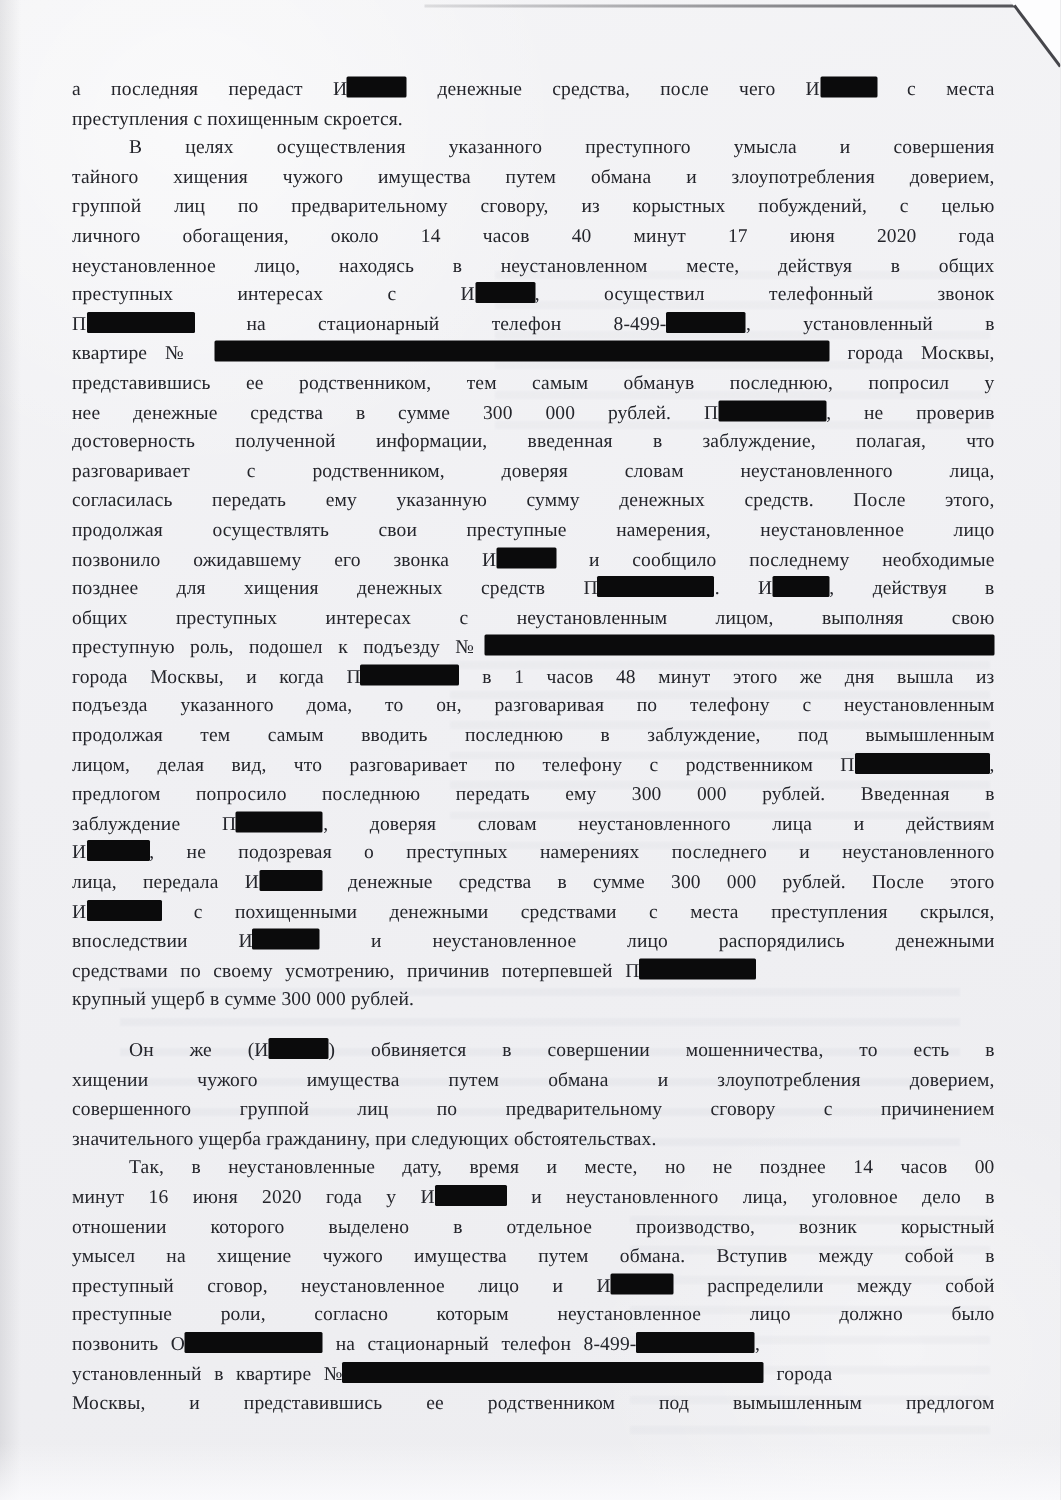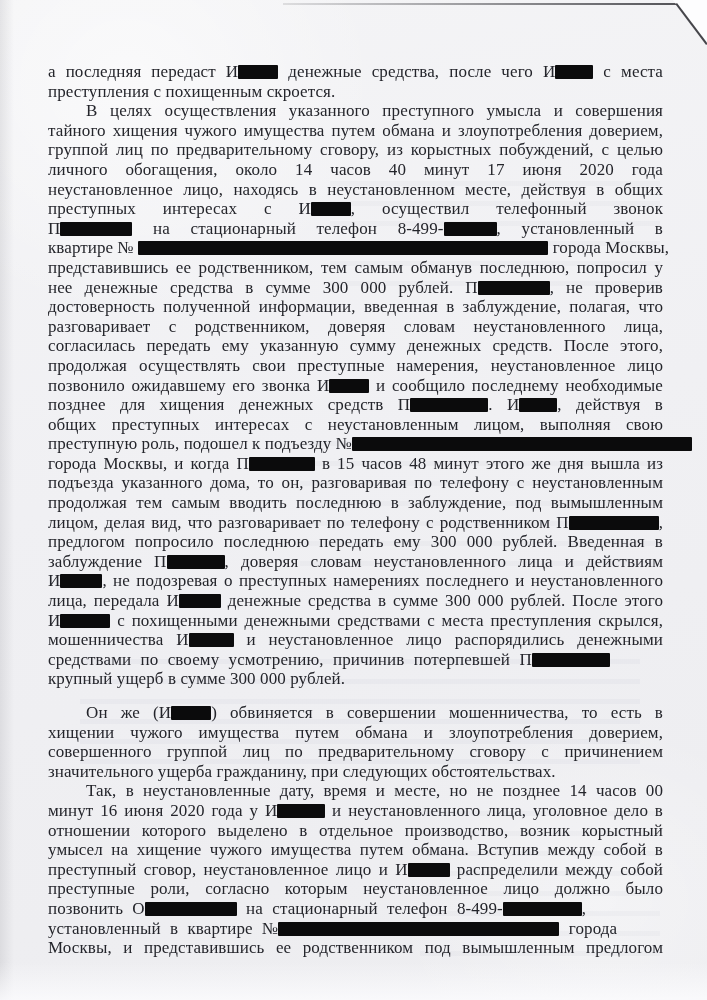--- a/index.html
+++ b/index.html
@@ -47,22 +47,22 @@
       transparent 0px, transparent 11px,
       rgba(96,108,138,.07) 11px, rgba(96,108,138,.07) 16px,
       transparent 16px, transparent 20px);
   }
   .ghost.g1{left:330px;top:170px;width:330px;height:120px;}
   .ghost.g2{left:300px;top:430px;width:360px;height:150px;}
   .ghost.g3{left:80px; top:648px;width:560px;height:120px;opacity:.65;}
   .ghost.g4{left:420px;top:800px;width:240px;height:160px;}
 
   .textblock{
-    position:absolute;left:48px;top:62px;width:615px;
-    font-size:17px;line-height:19.6px;
+    position:absolute;left:48px;top:49px;width:615px;
+    font-size:13px;line-height:19.6px;
     letter-spacing:.1px;
   }
   .para{margin:0;padding:0;}
   .line{
     height:19.6px;white-space:nowrap;
     text-align:justify;
   }
   .line.just{text-align-last:justify;-moz-text-align-last:justify;}
   .line.ind{padding-left:38px;}
   .line.loose{word-spacing:5px;}
@@ -98,30 +98,30 @@
         <div class="line just"><span>представившись ее родственником, тем самым обманув последнюю, попросил у</span></div>
         <div class="line just"><span>нее денежные средства в сумме 300 000 рублей. П</span><span class="redact" style="width: 72px; background: rgb(11, 11, 12);"></span><span>, не проверив</span></div>
         <div class="line just"><span>достоверность полученной информации, введенная в заблуждение, полагая, что</span></div>
         <div class="line just"><span>разговаривает с родственником, доверяя словам неустановленного лица,</span></div>
         <div class="line just"><span>согласилась передать ему указанную сумму денежных средств. После этого,</span></div>
         <div class="line just"><span>продолжая осуществлять свои преступные намерения, неустановленное лицо</span></div>
         <div class="line just"><span>позвонило ожидавшему его звонка И</span><span class="redact" style="width: 40px; background: rgb(11, 11, 12);"></span><span> и сообщило последнему необходимые</span></div>
         <div class="line just"><span>позднее для хищения денежных средств П</span><span class="redact" style="width: 78px; background: rgb(11, 11, 12);"></span><span>. И</span><span class="redact" style="width: 38px; background: rgb(11, 11, 12);"></span><span>, действуя в</span></div>
         <div class="line just"><span>общих преступных интересах с неустановленным лицом, выполняя свою</span></div>
         <div class="line just"><span>преступную роль, подошел к подъезду №</span><span class="redact" style="width: 340px; background: rgb(11, 11, 12);"></span></div>
-        <div class="line just"><span>города Москвы, и когда П</span><span class="redact" style="width: 66px; background: rgb(11, 11, 12);"></span><span> в 15 часов 48 минут этого же дня вышла из</span></div>
+        <div class="line just"><span>города Москвы, и когда П</span><span class="redact" style="width: 66px; background: rgb(11, 11, 12);"></span><span> в 1 часов 48 минут этого же дня вышла из</span></div>
         <div class="line just"><span>подъезда указанного дома, то он, разговаривая по телефону с неустановленным</span></div>
         <div class="line just"><span>продолжая тем самым вводить последнюю в заблуждение, под вымышленным</span></div>
         <div class="line just"><span>лицом, делая вид, что разговаривает по телефону с родственником П</span><span class="redact" style="width: 90px; background: rgb(11, 11, 12);"></span><span>,</span></div>
         <div class="line just"><span>предлогом попросило последнюю передать ему 300 000 рублей. Введенная в</span></div>
         <div class="line just"><span>заблуждение П</span><span class="redact" style="width: 58px; background: rgb(11, 11, 12);"></span><span>, доверяя словам неустановленного лица и действиям</span></div>
         <div class="line just"><span>И</span><span class="redact" style="width: 42px; background: rgb(11, 11, 12);"></span><span>, не подозревая о преступных намерениях последнего и неустановленного</span></div>
         <div class="line just"><span>лица, передала И</span><span class="redact" style="width: 42px; background: rgb(11, 11, 12);"></span><span> денежные средства в сумме 300 000 рублей. После этого</span></div>
         <div class="line just"><span>И</span><span class="redact" style="width: 50px; background: rgb(11, 11, 12);"></span><span> с похищенными денежными средствами с места преступления скрылся,</span></div>
-        <div class="line just"><span>мошенничества И</span><span class="redact" style="width: 45px; background: rgb(11, 11, 12);"></span><span> и неустановленное лицо распорядились денежными</span></div>
+        <div class="line just"><span>впоследствии И</span><span class="redact" style="width: 45px; background: rgb(11, 11, 12);"></span><span> и неустановленное лицо распорядились денежными</span></div>
         <div class="line loose"><span>средствами по своему усмотрению, причинив потерпевшей П</span><span class="redact" style="width: 78px; background: rgb(11, 11, 12);"></span></div>
         <div class="line"><span>крупный ущерб в сумме 300 000 рублей.</span></div>
       </div>
       <div class="para" style="margin-top: 14px;">
         <div class="line just ind"><span>Он же (И</span><span class="redact" style="width: 40px; background: rgb(11, 11, 12);"></span><span>) обвиняется в совершении мошенничества, то есть в</span></div>
         <div class="line just"><span>хищении чужого имущества путем обмана и злоупотребления доверием,</span></div>
         <div class="line just"><span>совершенного группой лиц по предварительному сговору с причинением</span></div>
         <div class="line"><span>значительного ущерба гражданину, при следующих обстоятельствах.</span></div>
       </div>
       <div class="para">

